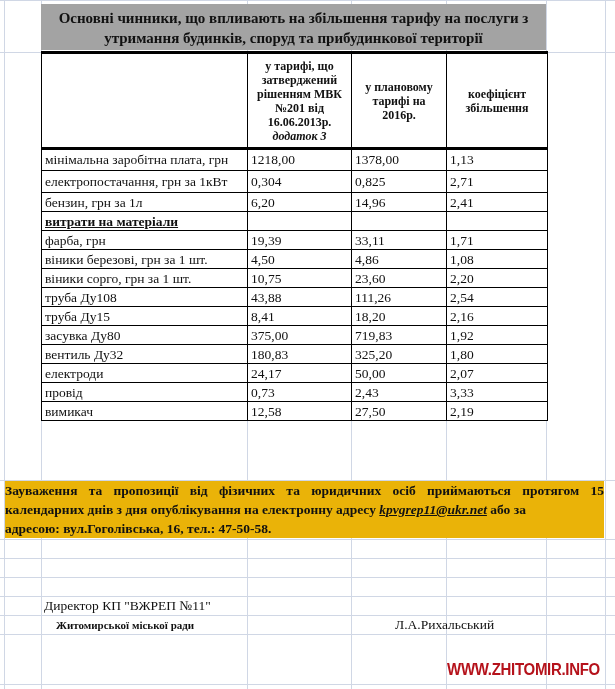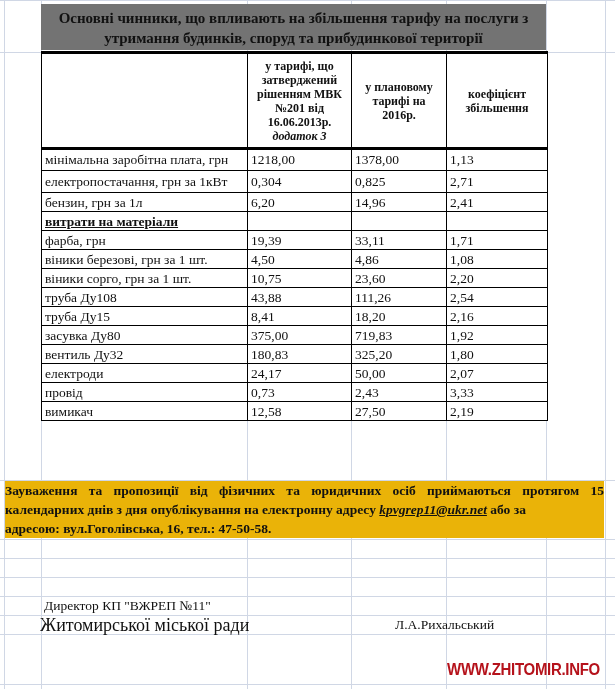--- a/index.html
+++ b/index.html
@@ -9,21 +9,21 @@
     font-family: "Liberation Serif", serif;
     color: #111;
   }
   
   .grid-v { position: absolute; top: 0; bottom: 0; width: 1px; background: #d0d7e5; }
   .grid-h { position: absolute; left: 0; right: 0; height: 1px; background: #d0d7e5; }
 
   .title {
     position: absolute; left: 41px; top: 4px; width: 505px; height: 46px;
     text-align: center; font-weight: bold; font-size: 15px; line-height: 20px;
-    background: #737373; padding-top: 4px; box-sizing: border-box;
+    background: #a3a3a3; padding-top: 4px; box-sizing: border-box;
   }
 
   table.main {
     position: absolute; left: 41px; top: 51px;
     border-collapse: collapse; table-layout: fixed;
     width: 506px; background: #fff;
     border-top: 3px solid #000;
   }
   table.main td {
     border: 1px solid #000;
@@ -45,21 +45,21 @@
 
   .notes {
     position: absolute; left: 5px; top: 481px; width: 599px;
     font-weight: bold; font-size: 13.5px; line-height: 19px;
     text-align: justify; background: #eab308;
   }
   .notes .email { font-style: italic; text-decoration: underline; }
   .notes .lastline { text-align: left; display: block; }
 
   .sig1 { position: absolute; left: 44px; top: 597px; font-size: 13.5px; line-height: 18px; }
-  .sig2 { position: absolute; left: 40px; top: 616px; font-size: 18px; line-height: 18px; }
+  .sig2 { position: absolute; left: 56px; top: 616px; font-size: 11px; line-height: 18px; font-weight: bold; }
   .sig-name { position: absolute; left: 395px; top: 616px; font-size: 13.5px; line-height: 18px; }
 
   .watermark {
     position: absolute; right: 15px; top: 660px;
     font-family: "Liberation Sans", sans-serif; font-weight: bold;
     font-size: 15px; color: #b5121b; letter-spacing: -0.3px;
     transform: scaleY(1.15);
   }
 </style>
 </head>

